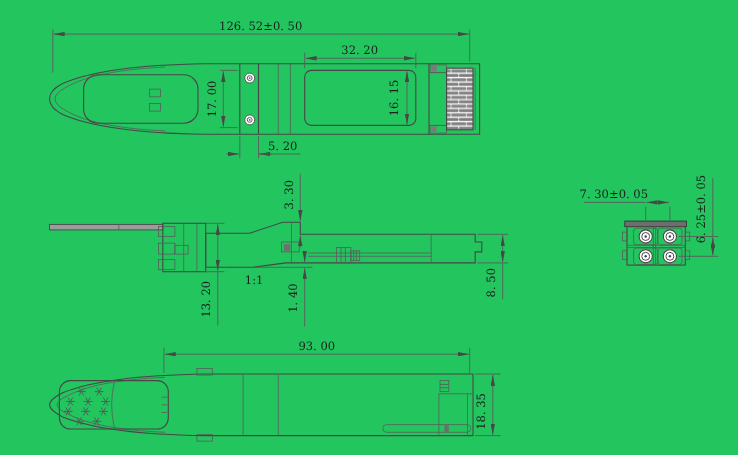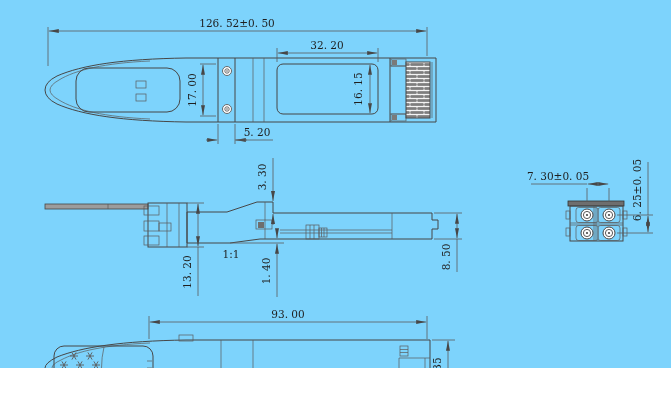--- a/index.html
+++ b/index.html
@@ -1,16 +1,16 @@
 <!DOCTYPE html>
 <html><head>
 <meta charset="utf-8">
 <style>
   html,body{margin:0;padding:0;background:#ffffff;}
-  .canvas{position:relative;width:671px;height:368px;background:#7dd3fc;overflow:hidden;}
+  .canvas{position:relative;width:671px;height:414px;background:#22c55e;overflow:hidden;}
   svg{display:block;}
   .geo{stroke:#474747;stroke-width:1;fill:none;}
   .geo-thin{stroke:#5a5a5a;stroke-width:0.7;fill:none;}
   .dim{stroke:#5a5a5a;stroke-width:0.8;fill:none;}
   text{font-family:"DejaVu Serif","Liberation Serif",serif;font-size:10.5px;fill:#1f1f1f;}
 </style>
 </head>
 <body>
 
 <div class="canvas">

